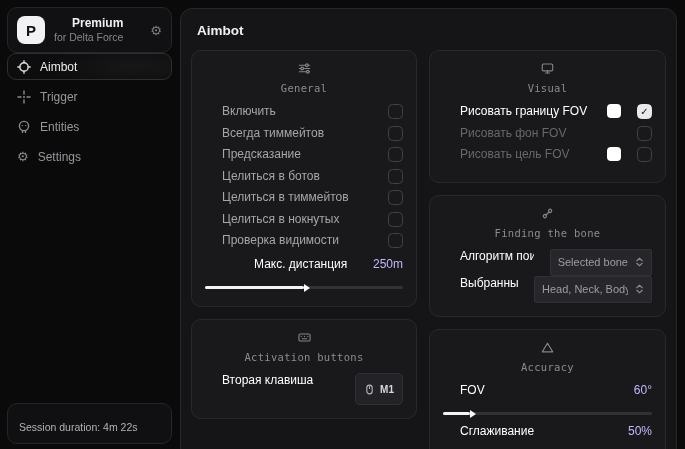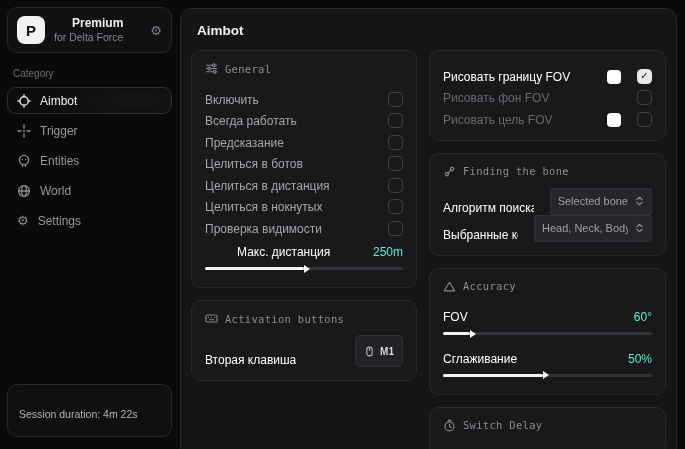--- a/index.html
+++ b/index.html
@@ -37,21 +37,21 @@
     cursor:default;
   }
   .nav-item .nav-icon { color:#8a8a90; }
   .nav-item.active {
     border-color:#2e2e33; color:#ededef;
     background:radial-gradient(90px 22px at 78% 50%, rgba(255,255,255,0.055), rgba(255,255,255,0.012));
   }
   .nav-item.active .nav-icon { color:#d8d8dc; }
 
   .session-card {
-    position:absolute; left:7px; right:7px; bottom:12px; height:53px;
+    position:absolute; left:7px; right:7px; bottom:5px; height:41px;
     border:1px solid #26262a; border-radius:10px; background:#101012;
     display:flex; align-items:center; padding:6px 11px 0 11px;
   }
   .session-text { color:#b2b2b7; font-size:10.5px; }
 
   
   .main-card {
     position:absolute; left:180px; top:8px; width:497px; height:452px;
     background:#151517; border:1px solid #28282c; border-radius:12px;
     padding:12px 8px 8px 8px;
@@ -60,31 +60,31 @@
 
   .columns { display:flex; gap:12px; padding:0 2px; }
   .col { width:237px; display:flex; flex-direction:column; gap:12px; }
 
   .panel {
     background:#19191b; border:1px solid #29292d; border-radius:10px;
     padding:11px 13px 13px 13px;
   }
   .panel-header {
     display:flex; align-items:center; gap:7px; margin-bottom:10px;
-    color:#8b8b90; font-family:"DejaVu Sans Mono",monospace; font-size:10.5px; letter-spacing:.3px;
+    color:#8b8b90; font-family:"DejaVu Sans Mono",monospace; font-size:10.5px; letter-spacing:.3px;flex-direction:column;
   }
   .panel-header .p-icon { color:#85858a; }
 
-  .row { display:flex; align-items:flex-end; min-height:21.5px; gap:16px; }
+  .row { display:flex; align-items:flex-start; min-height:21.5px; gap:16px;margin-left:17px; }
   .row-label {
     flex:1; font-size:12px; color:#a5a5aa; white-space:nowrap; overflow:hidden;
   }
   .row[data-strong="true"] .row-label { color:#ffffff; font-weight:normal; }
   .row[data-dim="true"] .row-label { color:#68686d; }
-  .row-value { font-size:12px; color:#5eead4; flex-shrink:0; }
+  .row-value { font-size:12px; color:#c4b5fd; flex-shrink:0; }
 
   .checkbox {
     width:15px; height:15px; border:1px solid #414147; border-radius:4.5px;
     flex-shrink:0; display:flex; align-items:center; justify-content:center;
     background:transparent; cursor:default;
   }
   .checkbox[data-checked="true"] { background:#e9e9eb; border-color:#e9e9eb; }
   .checkbox[data-checked="true"]::after {
     content:"✓"; color:#161618; font-size:10px; font-weight:bold; line-height:1;
   }
@@ -123,21 +123,20 @@
 
   <div class="brand-card">
     <div class="logo">P</div>
     <div class="brand-text">
       <div class="brand-title">Premium</div>
       <div class="brand-sub">for Delta Force</div>
     </div>
     <span class="brand-gear glyph-icon">⚙</span>
   </div>
 
-  <div class="category-label">Category</div>
 
   <nav class="nav">
     <div class="nav-item active">
       <span class="nav-icon">
         <svg width="14" height="14" viewBox="0 0 14 14" fill="none" stroke="currentColor" stroke-width="1.4" stroke-linecap="round">
           <circle cx="7" cy="7" r="4.2"></circle>
             <line x1="7" y1="0.8" x2="7" y2="3"></line>
             <line x1="7" y1="11" x2="7" y2="13.2"></line>
             <line x1="0.8" y1="7" x2="3" y2="7"></line>
             <line x1="11" y1="7" x2="13.2" y2="7"></line>
@@ -162,30 +161,20 @@
         <svg width="14" height="14" viewBox="0 0 14 14" fill="none" stroke="currentColor" stroke-width="1.4" stroke-linecap="round">
           <circle cx="7" cy="6" r="4.6"></circle>
             <circle cx="5.3" cy="5.6" r="0.7" fill="currentColor" stroke="none"></circle>
             <circle cx="8.7" cy="5.6" r="0.7" fill="currentColor" stroke="none"></circle>
             <path d="M5.5 10.6 L5.5 12.4 M8.5 10.6 L8.5 12.4"></path>
         </svg>
       </span>
       <span>Entities</span>
     </div>
     <div class="nav-item">
-      <span class="nav-icon">
-        <svg width="14" height="14" viewBox="0 0 14 14" fill="none" stroke="currentColor" stroke-width="1.3" stroke-linecap="round">
-          <circle cx="7" cy="7" r="5.4"></circle>
-            <ellipse cx="7" cy="7" rx="2.4" ry="5.4"></ellipse>
-            <line x1="1.6" y1="7" x2="12.4" y2="7"></line>
-        </svg>
-      </span>
-      <span>World</span>
-    </div>
-    <div class="nav-item">
       <span class="nav-icon glyph-icon">⚙</span>
       <span>Settings</span>
     </div>
   </nav>
 
   <div class="session-card">
     <span class="session-text">Session duration: 4m 22s</span>
   </div>
 </aside>
 
@@ -209,33 +198,33 @@
             </svg>
           </span>
           <span>General</span>
         </div>
 
         <div class="row">
           <span class="row-label">Включить</span>
           <span class="checkbox" data-checked="false"></span>
         </div>
         <div class="row">
-          <span class="row-label">Всегда работать</span>
+          <span class="row-label">Всегда тиммейтов</span>
           <span class="checkbox" data-checked="false"></span>
         </div>
         <div class="row">
           <span class="row-label">Предсказание</span>
           <span class="checkbox" data-checked="false"></span>
         </div>
         <div class="row">
           <span class="row-label">Целиться в ботов</span>
           <span class="checkbox" data-checked="false"></span>
         </div>
         <div class="row">
-          <span class="row-label">Целиться в дистанция</span>
+          <span class="row-label">Целиться в тиммейтов</span>
           <span class="checkbox" data-checked="false"></span>
         </div>
         <div class="row">
           <span class="row-label">Целиться в нокнутых</span>
           <span class="checkbox" data-checked="false"></span>
         </div>
         <div class="row">
           <span class="row-label">Проверка видимости</span>
           <span class="checkbox" data-checked="false"></span>
         </div>
@@ -274,20 +263,30 @@
             </span>
             <span>M1</span>
           </span>
         </div>
       </section>
     </div>
 
     <div class="col">
 
       <section class="panel">
+        <div class="panel-header">
+          <span class="p-icon">
+            <svg width="13" height="13" viewBox="0 0 14 14" fill="none" stroke="currentColor" stroke-width="1.2" stroke-linecap="round">
+              <rect x="1.4" y="2.2" width="11.2" height="7.4" rx="1.2"></rect>
+                <line x1="7" y1="9.6" x2="7" y2="11.6"></line>
+                <line x1="4.8" y1="11.8" x2="9.2" y2="11.8"></line>
+            </svg>
+          </span>
+          <span>Visual</span>
+        </div>
 
         <div class="row" data-strong="true">
           <span class="row-label">Рисовать границу FOV</span>
           <span class="swatch" style="background: rgb(255, 255, 255);"></span>
           <span class="checkbox" data-checked="true"></span>
         </div>
         <div class="row" data-dim="true">
           <span class="row-label">Рисовать фон FOV</span>
           <span class="checkbox" data-checked="false"></span>
         </div>

